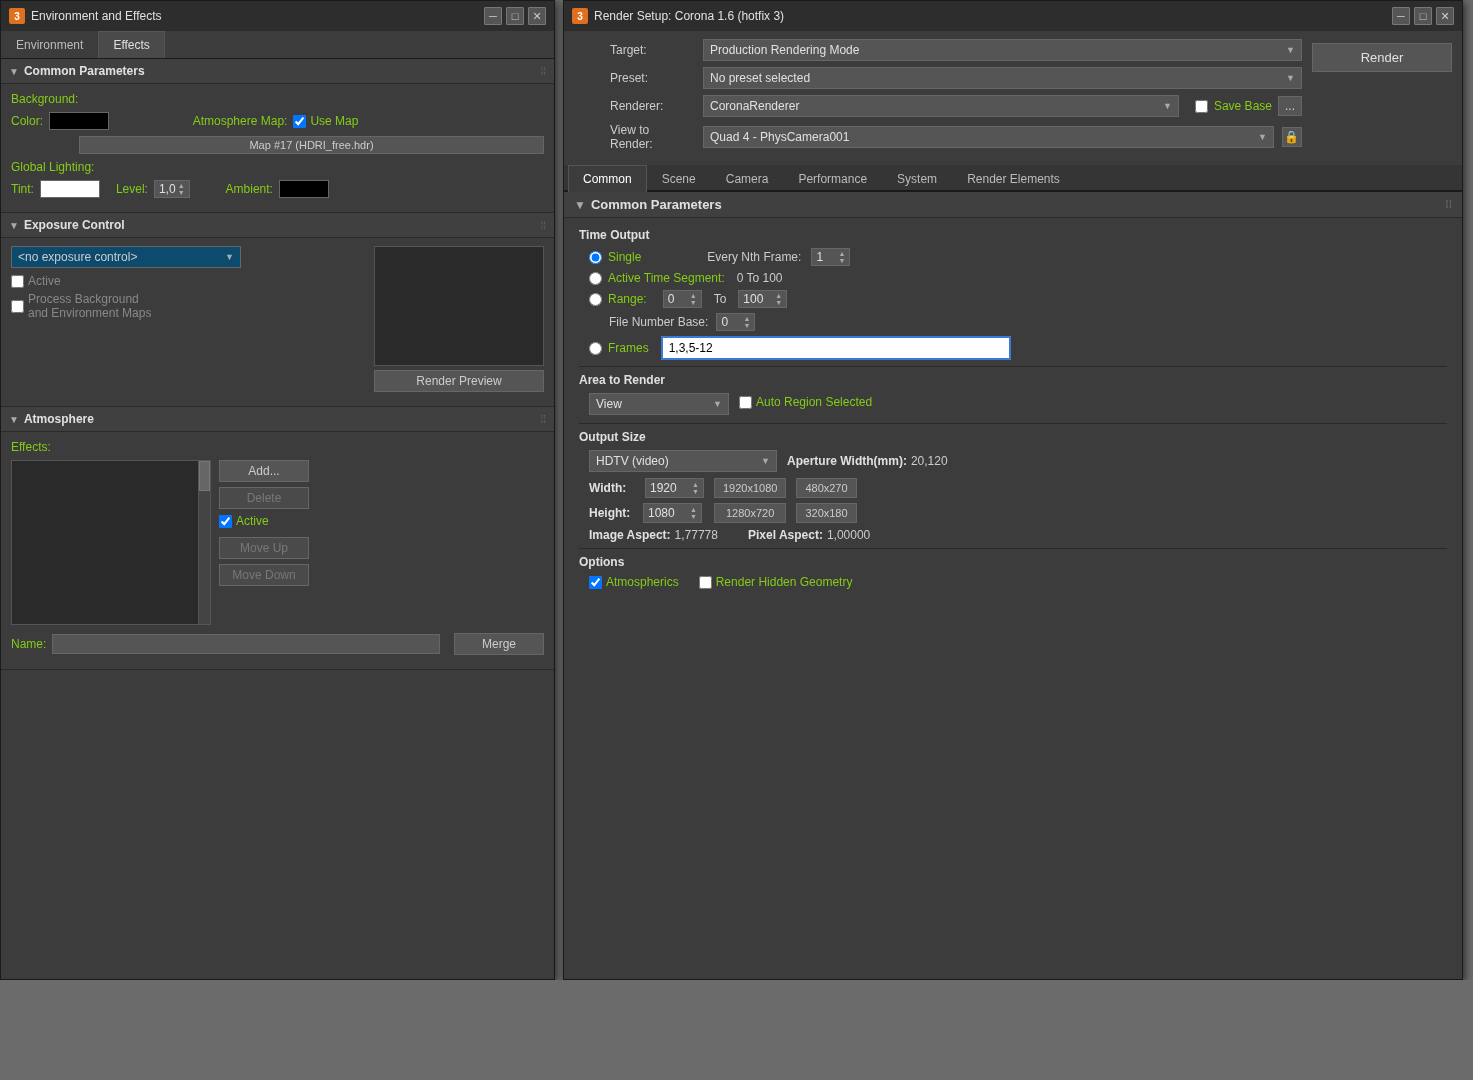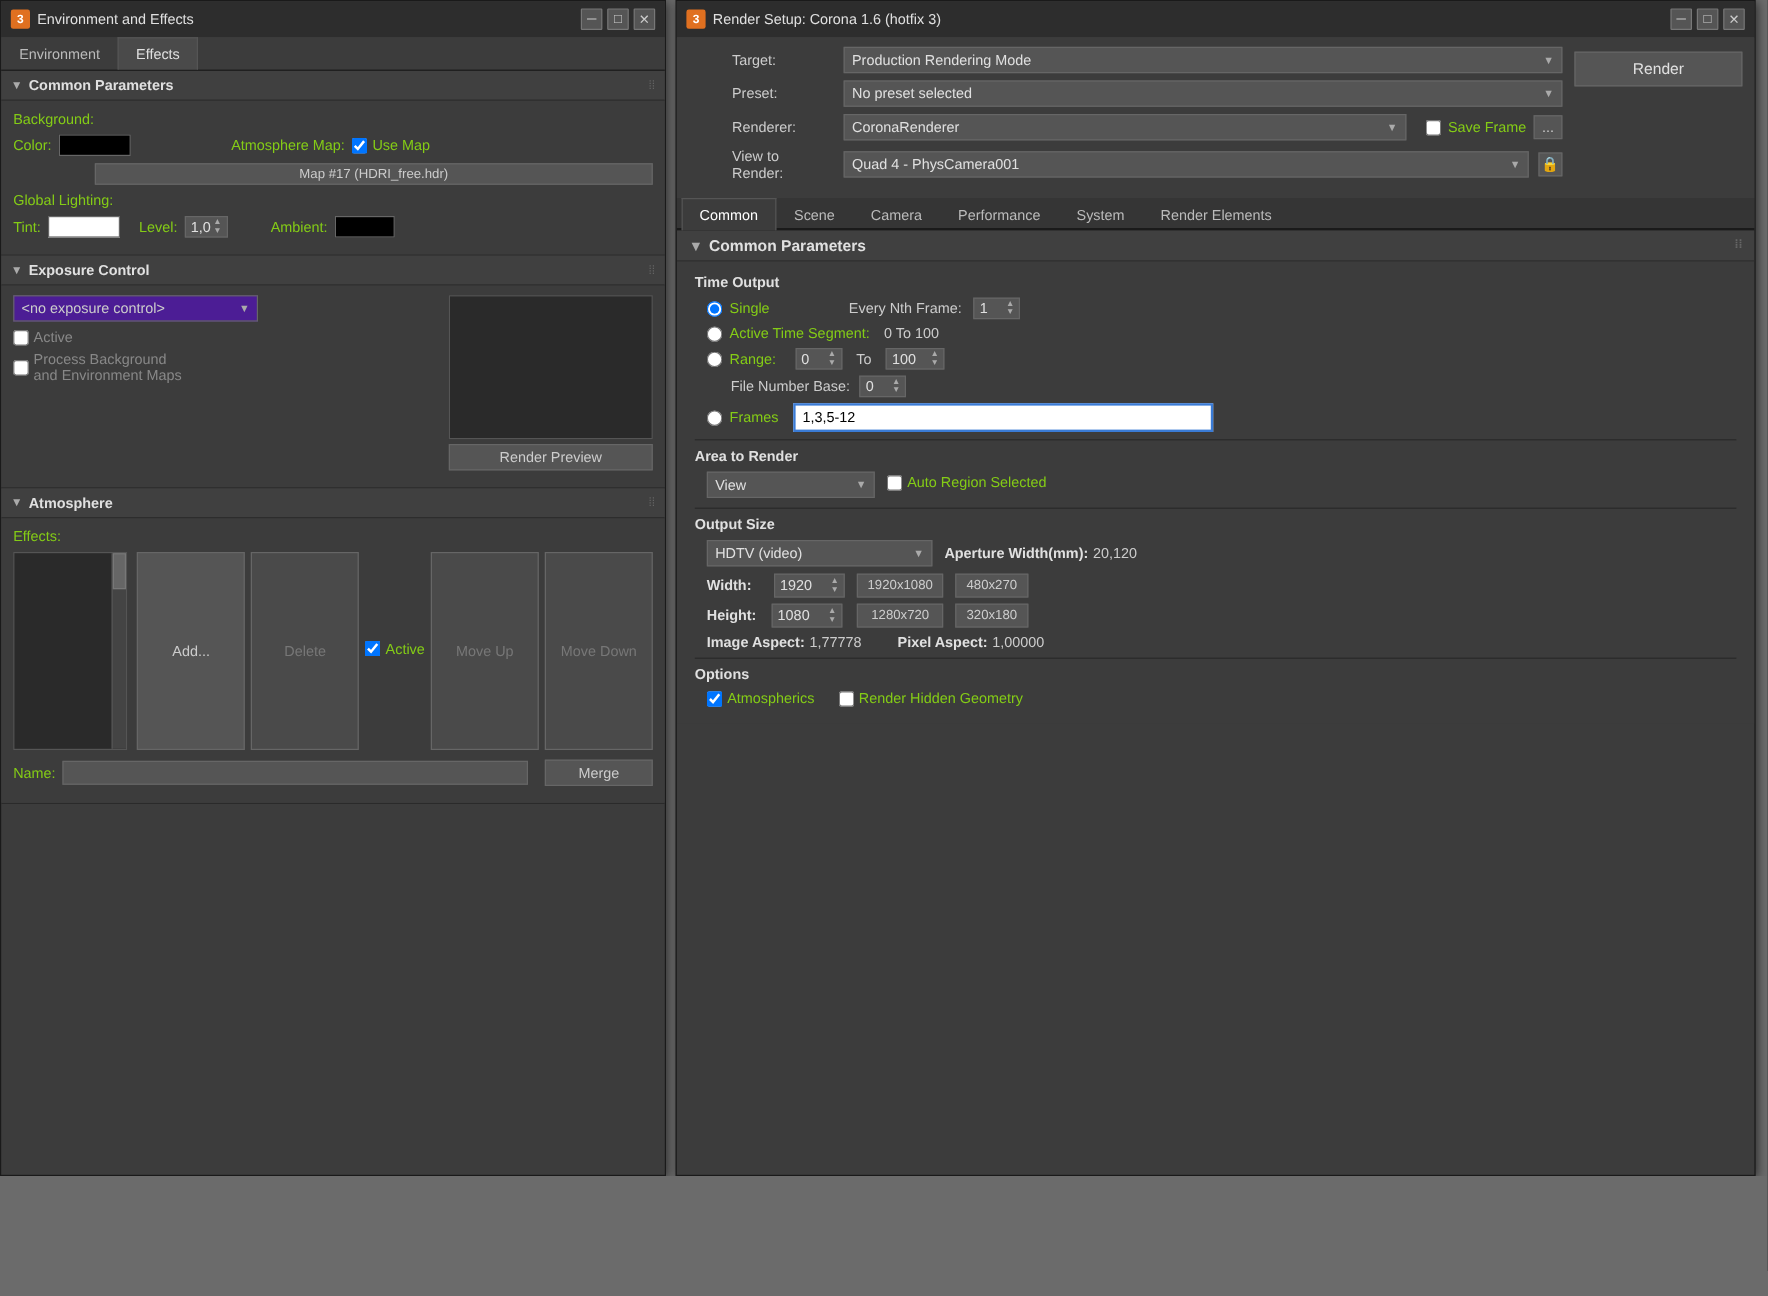--- a/index.html
+++ b/index.html
@@ -492,21 +492,21 @@
     <div class="section">
       <div class="section-header">
         <span class="arrow">▼</span>
         <span class="title">Exposure Control</span>
         <span class="grip">⁞⁞</span>
       </div>
       <div class="section-body">
         <div style="display:flex;gap:10px;">
           <div style="flex:1;">
             <div class="form-row">
-              <div style="display:flex;align-items:center;background:#4c1d95;border:1px solid #666;padding:3px 6px;width:204px;justify-content:space-between;">
+              <div style="display:flex;align-items:center;background:#0c4a6e;border:1px solid #666;padding:3px 6px;width:230px;justify-content:space-between;">
                 <span style="color:#ccc;font-size:12px;">&lt;no exposure control&gt;</span>
                 <span style="color:#aaa;font-size:9px;">▼</span>
               </div>
             </div>
             <div class="checkbox-row">
               <input type="checkbox" style="">
               <label style="color:#888;">Active</label>
             </div>
             <div class="checkbox-row">
               <input type="checkbox" style="">
@@ -533,21 +533,21 @@
       <div class="section-body">
         <div class="form-row">
           <label>Effects:</label>
         </div>
         <div style="display:flex;gap:8px;">
           <div class="effects-list">
             <div class="scrollbar-v">
               <div class="scrollbar-thumb"></div>
             </div>
           </div>
-          <div style="display:flex;flex-direction:row;gap:5px;">
+          <div style="display:flex;flex-direction:column;gap:5px;">
             <button class="btn" style="width:90px;">Add...</button>
             <button class="btn" style="width:90px;" disabled="">Delete</button>
             <div class="checkbox-row">
               <input type="checkbox" checked="" style="">
               <label>Active</label>
             </div>
             <button class="btn" style="width:90px;" disabled="">Move Up</button>
             <button class="btn" style="width:90px;" disabled="">Move Down</button>
           </div>
         </div>
@@ -595,21 +595,21 @@
         </div>
 
         <div class="render-field-row">
           <span class="field-label">Renderer:</span>
           <div class="render-dropdown" style="flex:1;">
             <span>CoronaRenderer</span>
             <span class="arrow">▼</span>
           </div>
           <div class="save-file-area" style="margin-left:8px;">
             <input type="checkbox" style="">
-            <label>Save Frame</label>
+            <label>Save Base</label>
             <button class="btn" style="padding:2px 6px;">...</button>
           </div>
         </div>
 
         <div class="render-field-row">
           <span class="field-label">View to Render:</span>
           <div class="render-dropdown" style="flex:1;">
             <span>Quad 4 - PhysCamera001</span>
             <span class="arrow">▼</span>
           </div>

